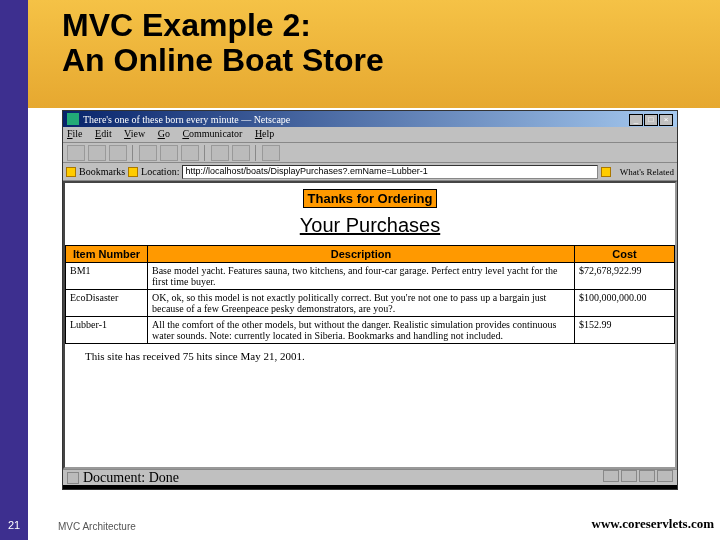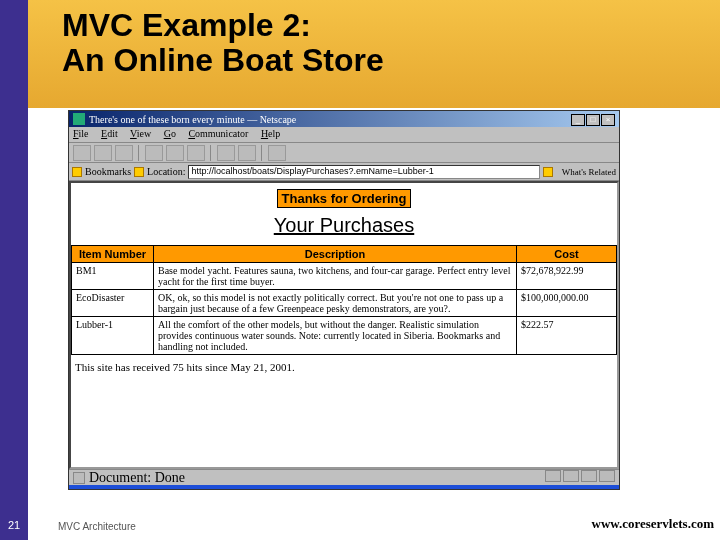--- a/index.html
+++ b/index.html
@@ -1,20 +1,20 @@
 <!DOCTYPE html>
 <html><head>
 <meta charset="utf-8">
 <style>
   * { box-sizing: border-box; margin: 0; padding: 0; }
   body { width: 720px; height: 540px; background: #fff; font-family: Arial, sans-serif; position: relative; overflow: hidden; }
   .stripe { position: absolute; left: 0; top: 0; width: 28px; height: 540px; background: #3d2f8f; }
   .header-band { position: absolute; left: 28px; top: 0; right: 0; height: 108px; background: #f0b93a; background: linear-gradient(#f5c246, #e6a830); }
   .title { position: absolute; left: 62px; top: 8px; font-size: 32px; font-weight: bold; line-height: 1.1; color: #000; }
-  .browser { position: absolute; left: 68px; top: 110px; width: 552px; height: 380px; border: 1px solid #333; background: #1d4ed8; font-family: "Times New Roman", serif; }
+  .browser { position: absolute; left: 62px; top: 110px; width: 616px; height: 380px; border: 1px solid #333; background: #000000; font-family: "Times New Roman", serif; }
   .titlebar { height: 16px; background: linear-gradient(to right, #08246b, #a6caf0); color: #fff; font-size: 10px; padding: 1px 4px; display: flex; align-items: center; }
   .titlebar .ticon { width: 12px; height: 12px; background: #2a7; margin-right: 4px; }
   .titlebar .spacer { flex: 1; }
   .winbtns span { display: inline-block; width: 14px; height: 12px; background: #c0c0c0; border: 1px solid #000; margin-left: 1px; font-size: 8px; text-align: center; line-height: 10px; font-family: Arial; }
   .menubar { height: 16px; background: #c0c0c0; font-size: 10px; padding: 1px 4px; border-bottom: 1px solid #888; }
   .menubar span { margin-right: 10px; }
   .menubar span u { text-decoration: underline; }
   .toolbar { height: 20px; background: #c0c0c0; border-bottom: 1px solid #888; padding: 2px 4px; display: flex; gap: 3px; align-items: center; }
   .toolbar .tbtn { width: 18px; height: 16px; background: #bbb; border: 1px solid #999; }
   .toolbar .sep { width: 2px; height: 16px; border-left: 1px solid #888; margin: 0 2px; }
@@ -26,21 +26,21 @@
   .content { background: #fff; height: 288px; border: 2px inset #999; overflow: hidden; }
   .thanks-wrap { text-align: center; padding-top: 6px; }
   .thanks { display: inline-block; border: 1px solid #000; background: #f90; padding: 1px 4px; font-weight: bold; font-size: 13px; font-family: Arial; }
   .subtitle { text-align: center; font-size: 20px; font-family: Arial; margin: 6px 0 8px; text-decoration: underline; }
   table.purch { width: 100%; border-collapse: collapse; font-size: 11px; }
   table.purch th, table.purch td { border: 1px solid #000; padding: 2px 4px; vertical-align: top; text-align: left; }
   table.purch th { background: #f90; font-family: Arial; font-size: 11px; font-weight: bold; text-align: center; }
   table.purch td { font-family: "Times New Roman", serif; font-size: 10px; }
   .col-item { width: 82px; }
   .col-cost { width: 100px; }
-  .hits { font-size: 11px; padding: 6px 4px 0; font-family: "Times New Roman", serif; }
+  .hits { font-size: 11px; padding: 6px 20px 0; font-family: "Times New Roman", serif; }
   .statusbar { height: 16px; background: #c0c0c0; border-top: 1px solid #888; font-size: 14px; display: flex; align-items: center; padding: 0 4px; gap: 4px; }
   .statusbar .sicon { width: 12px; height: 12px; background: #bbb; border: 1px solid #888; }
   .statusbar .stext { flex: 0 0 auto; }
   .statusbar .sprog { flex: 1; }
   .statusbar .cells span { display: inline-block; width: 16px; height: 12px; background: #bbb; border: 1px solid #888; margin-left: 2px; }
   .footer { position: absolute; left: 0; bottom: 0; width: 720px; height: 32px; }
   .footer .pgno { position: absolute; left: 3px; bottom: 6px; width: 22px; height: 18px; background: #3d2f8f; color: #fff; font-size: 11px; text-align: center; line-height: 18px; }
   .footer .mvctxt { position: absolute; left: 58px; bottom: 8px; font-size: 10px; color: #555; }
   .footer .url { position: absolute; right: 6px; bottom: 8px; font-size: 13px; font-weight: bold; font-family: "Times New Roman", serif; }
 </style>
@@ -112,21 +112,21 @@
         <td>$72,678,922.99</td>
       </tr>
       <tr>
         <td>EcoDisaster</td>
         <td>OK, ok, so this model is not exactly politically correct. But you're not one to pass up a bargain just because of a few Greenpeace pesky demonstrators, are you?.</td>
         <td>$100,000,000.00</td>
       </tr>
       <tr>
         <td>Lubber-1</td>
         <td>All the comfort of the other models, but without the danger. Realistic simulation provides continuous water sounds. Note: currently located in Siberia. Bookmarks and handling not included.</td>
-        <td>$222.57</td>
+        <td>$152.99</td>
       </tr>
     </tbody>
       </table>
     <div class="hits">This site has received 75 hits since May 21, 2001.</div>
   </div>
   <div class="statusbar">
     <div class="sicon"></div>
     <span class="stext">Document: Done</span>
     <div class="sprog"></div>
     <div class="cells">

